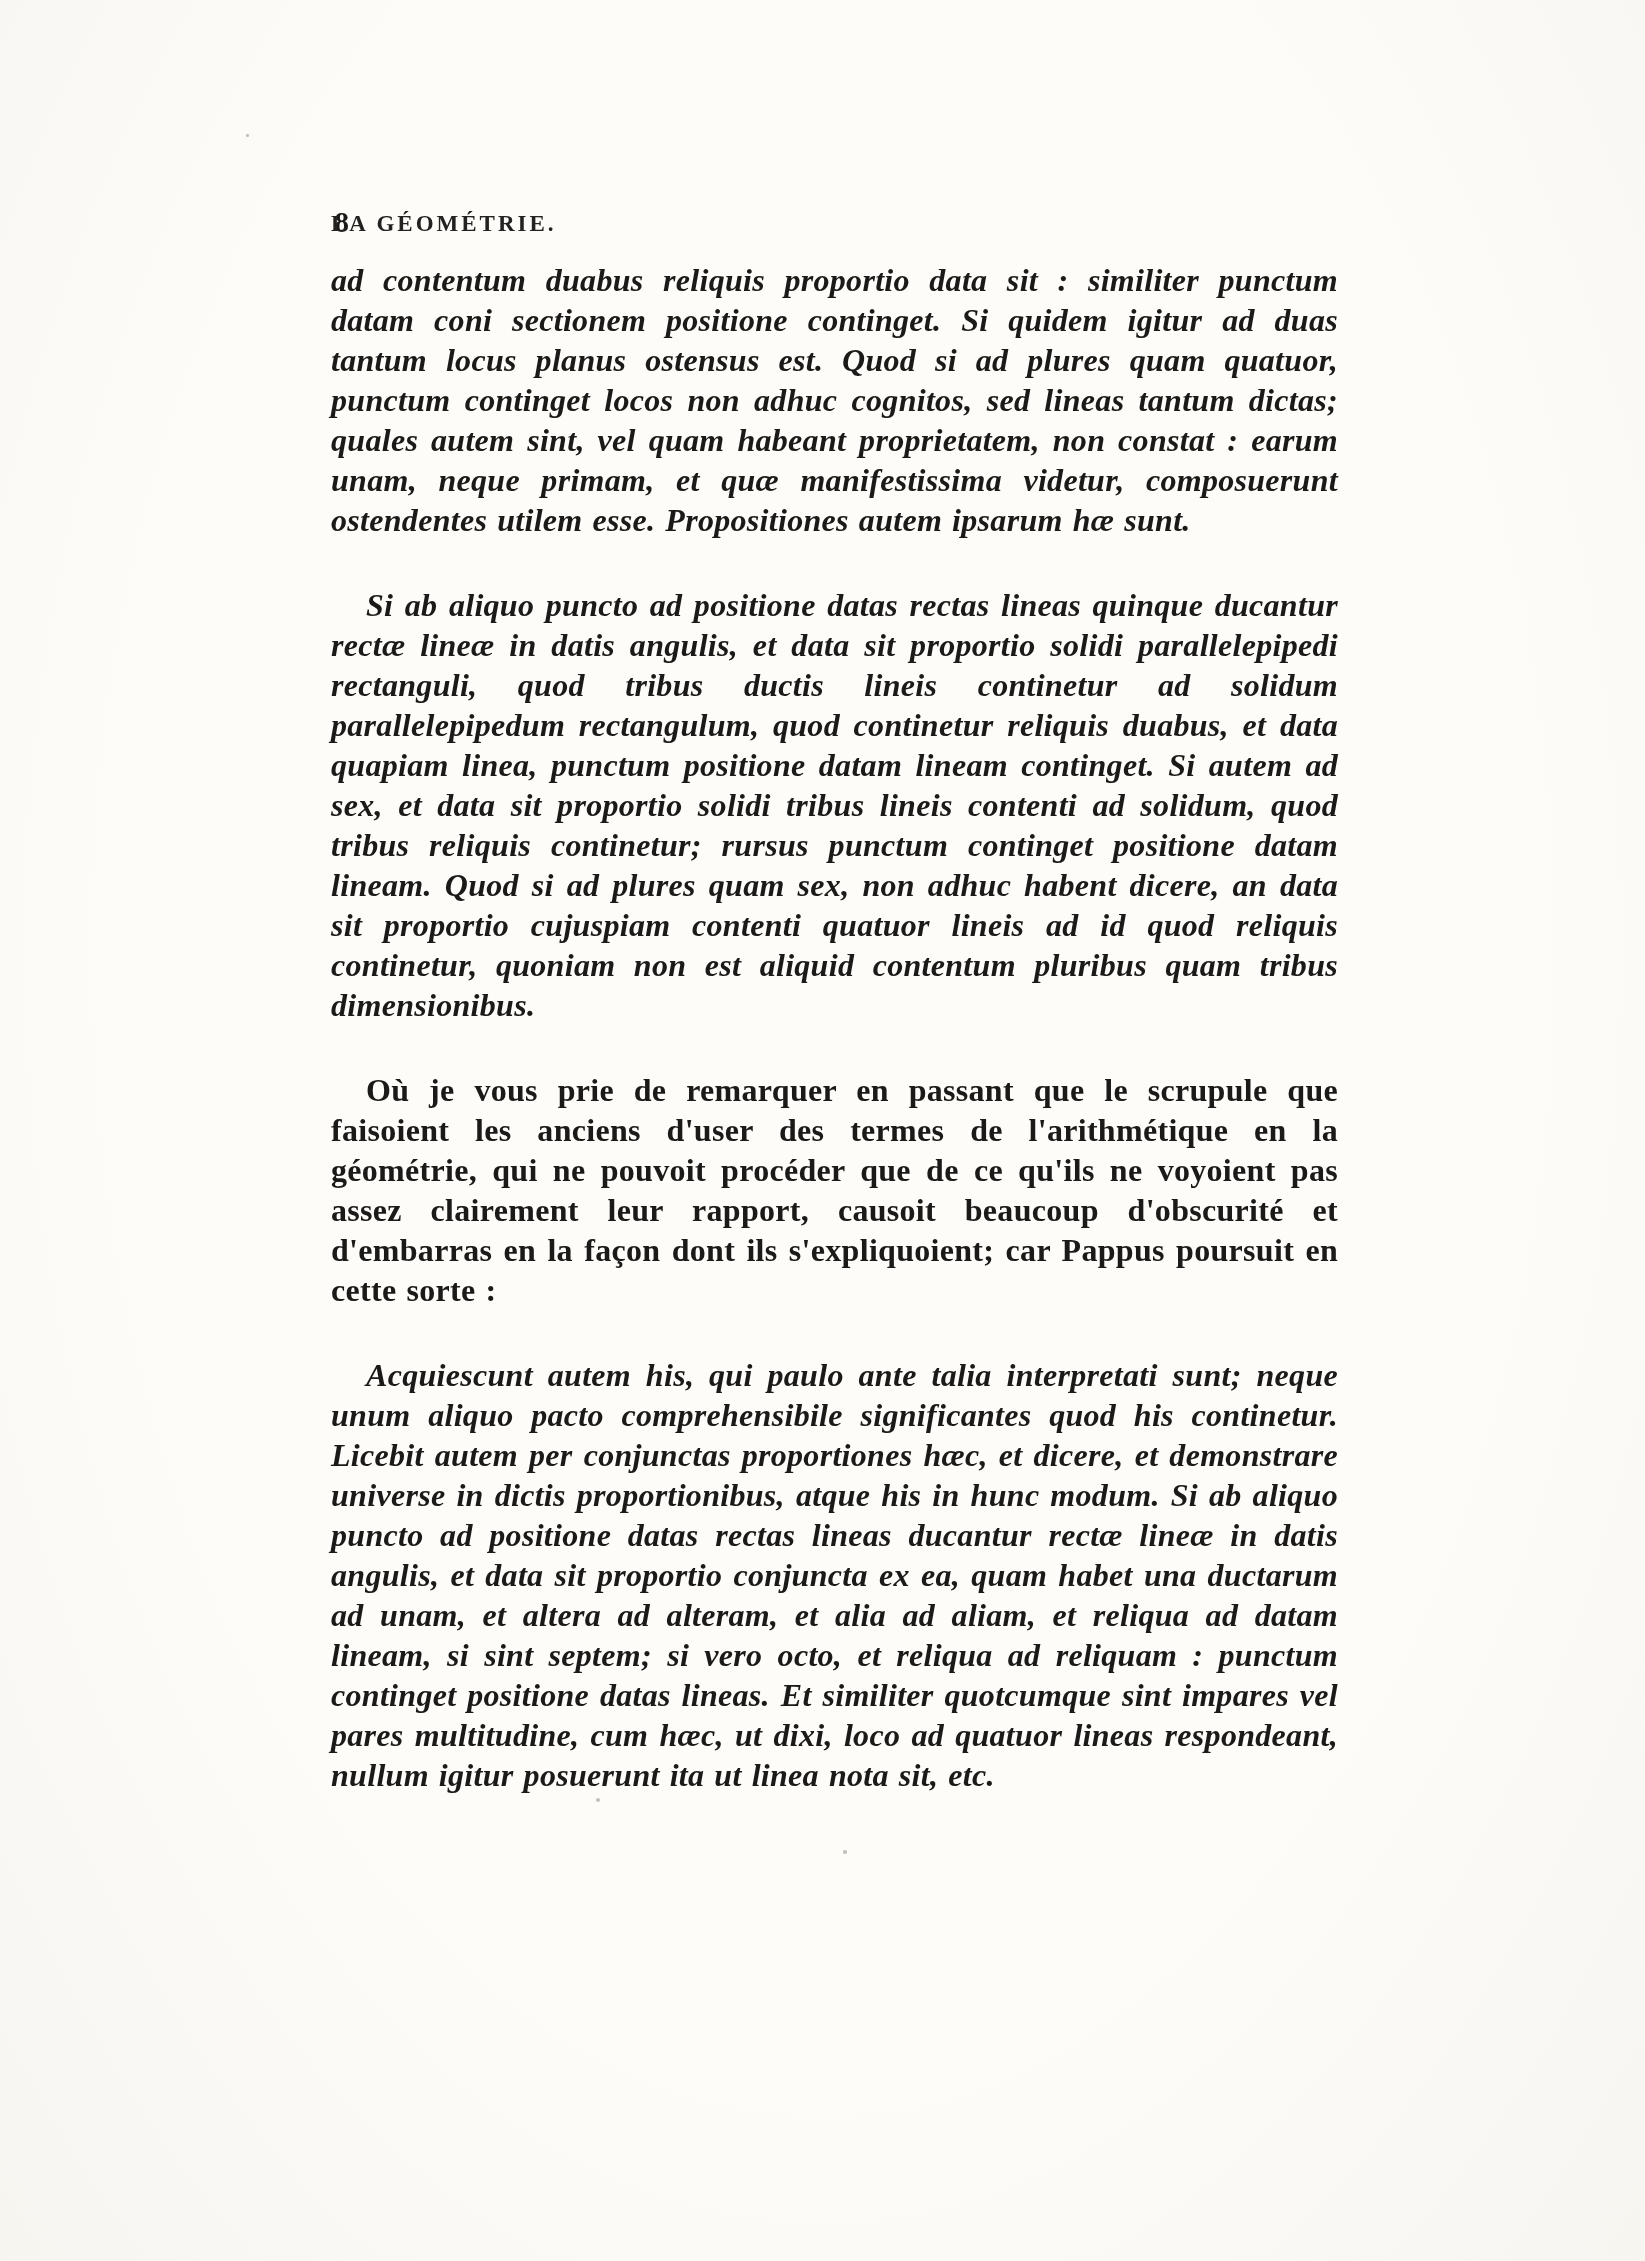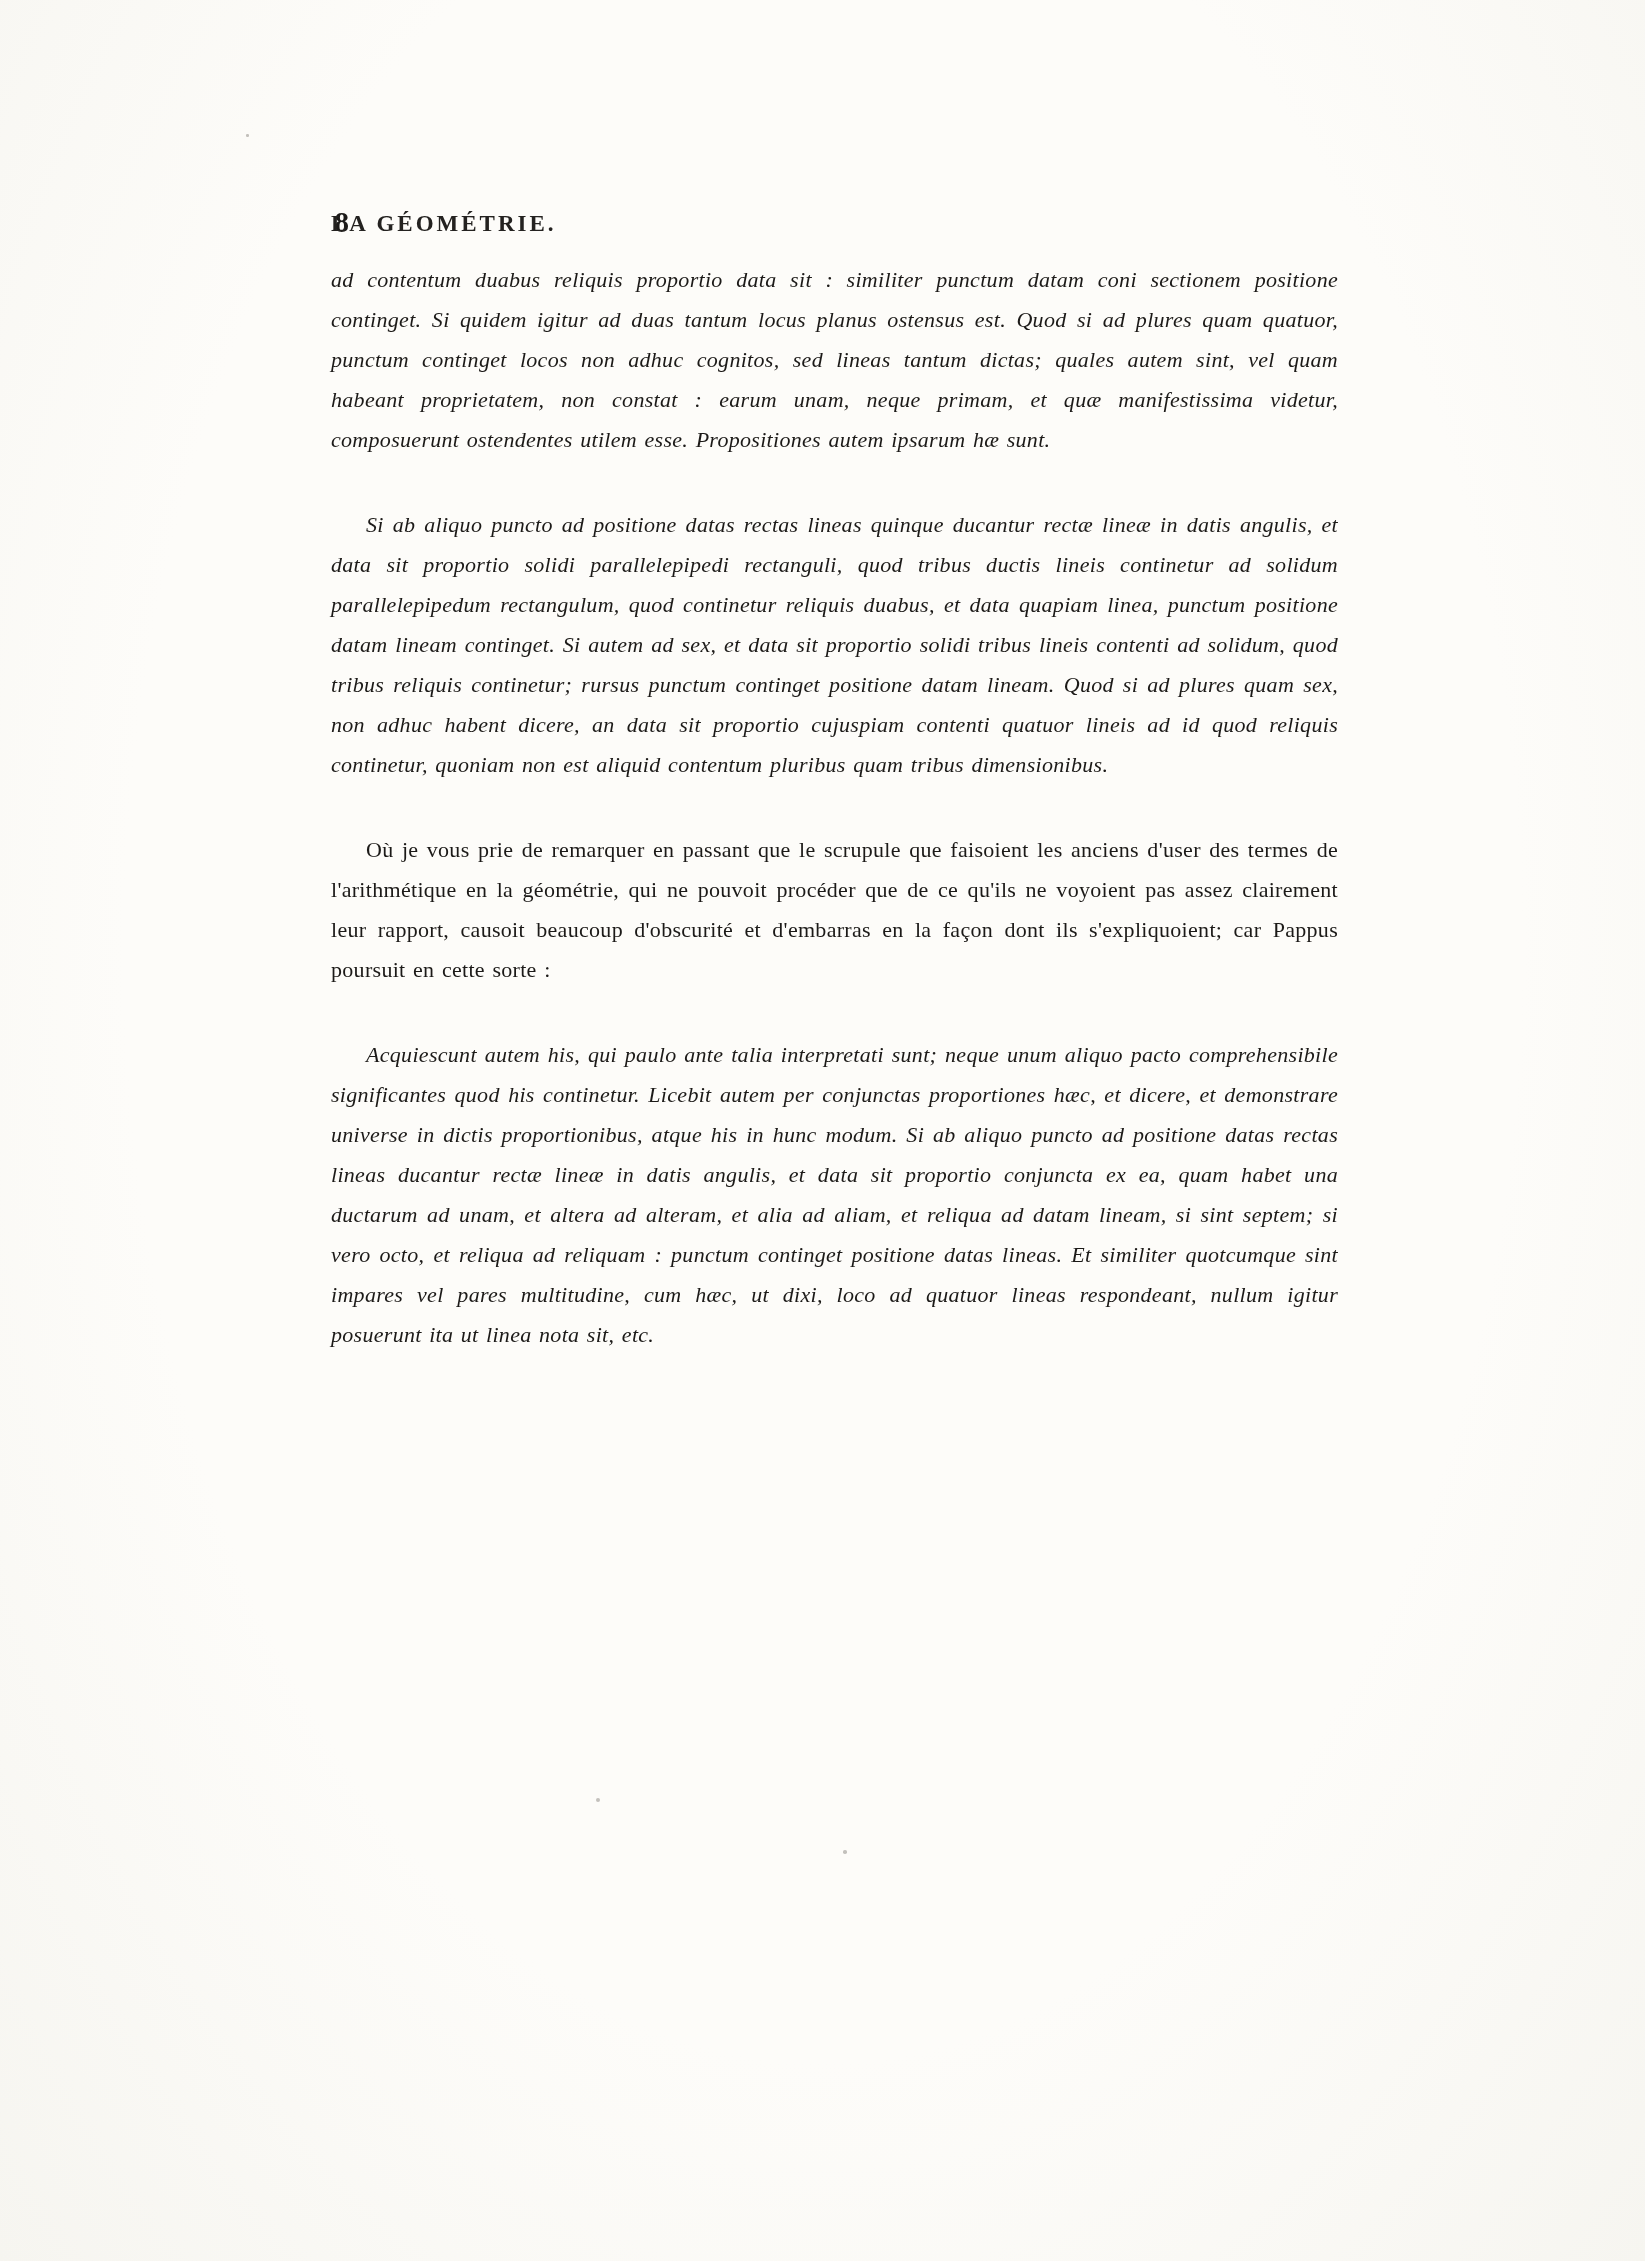--- a/index.html
+++ b/index.html
@@ -47,25 +47,26 @@
     right: 0;
     top: 10.4px;
     text-align: left;
     font-size: 23px;
     font-weight: bold;
     letter-spacing: 3px;
     color: #242220;
   }
   .body-text p {
     margin: 0;
-    font-size: 22px;
+    font-size: 32px;
     line-height: 40px;
     text-align: justify;
     letter-spacing: 0.3px;
     word-spacing: 1.7px;
+    font-weight: bold;
   }
   .body-text p.italic {
     font-style: italic;
   }
   .body-text p.indent {
     text-indent: 35px;
     margin-top: 45px;
   }
   
   .speck {

